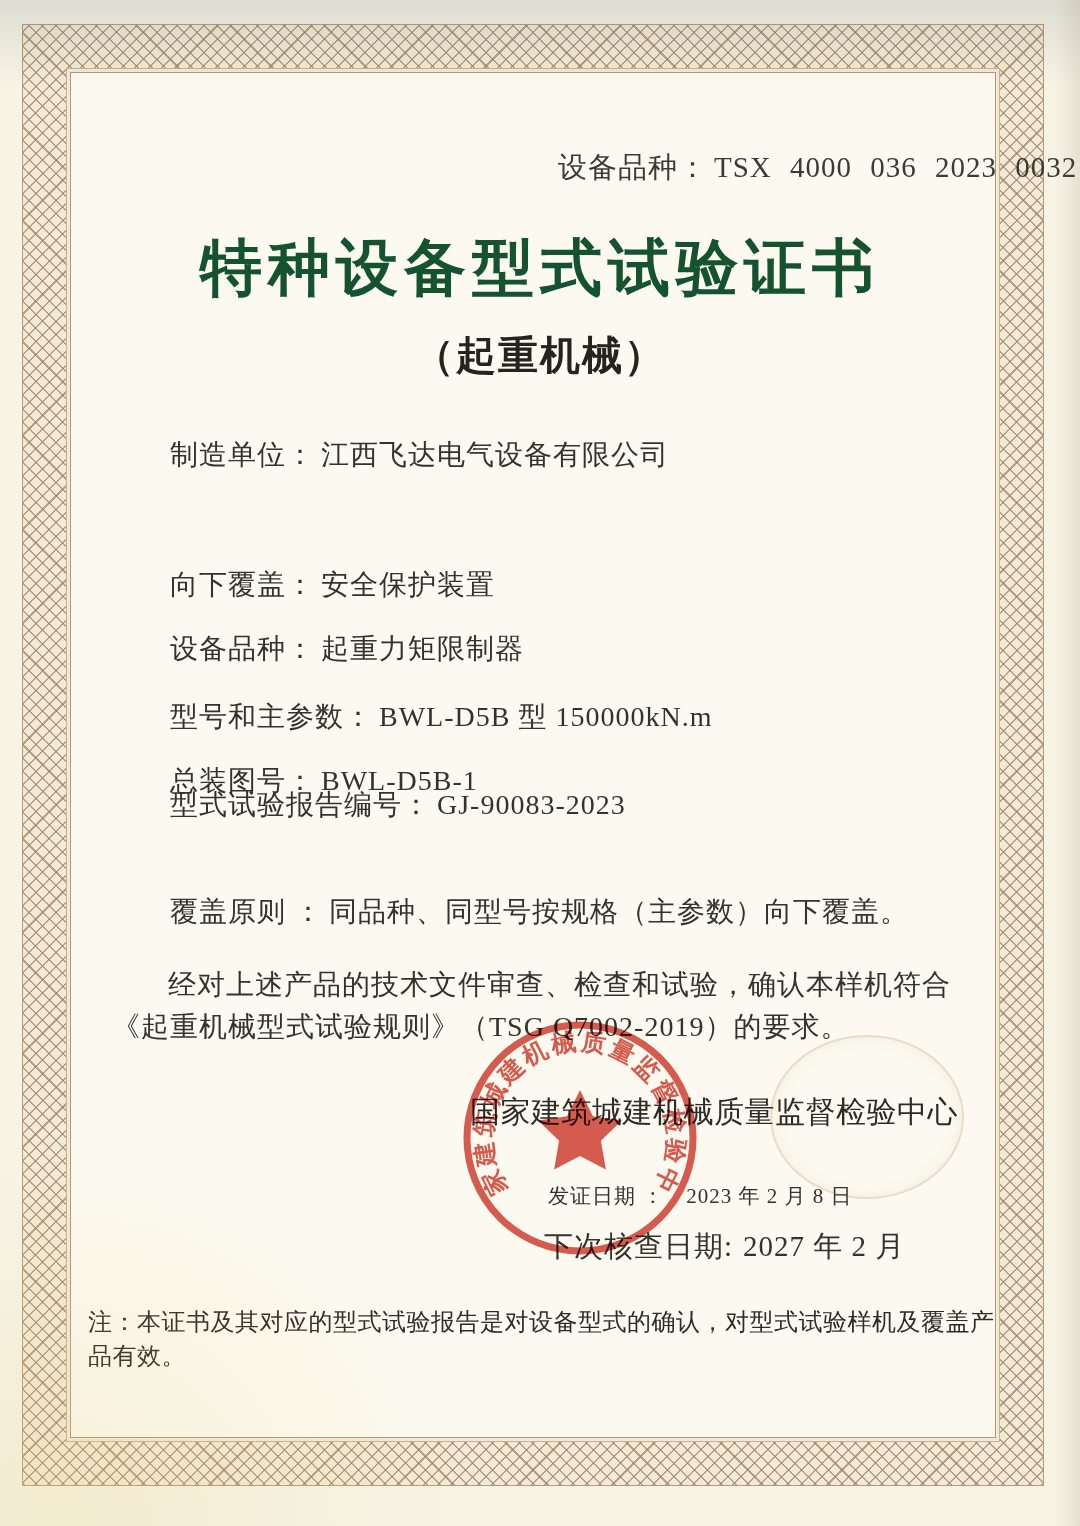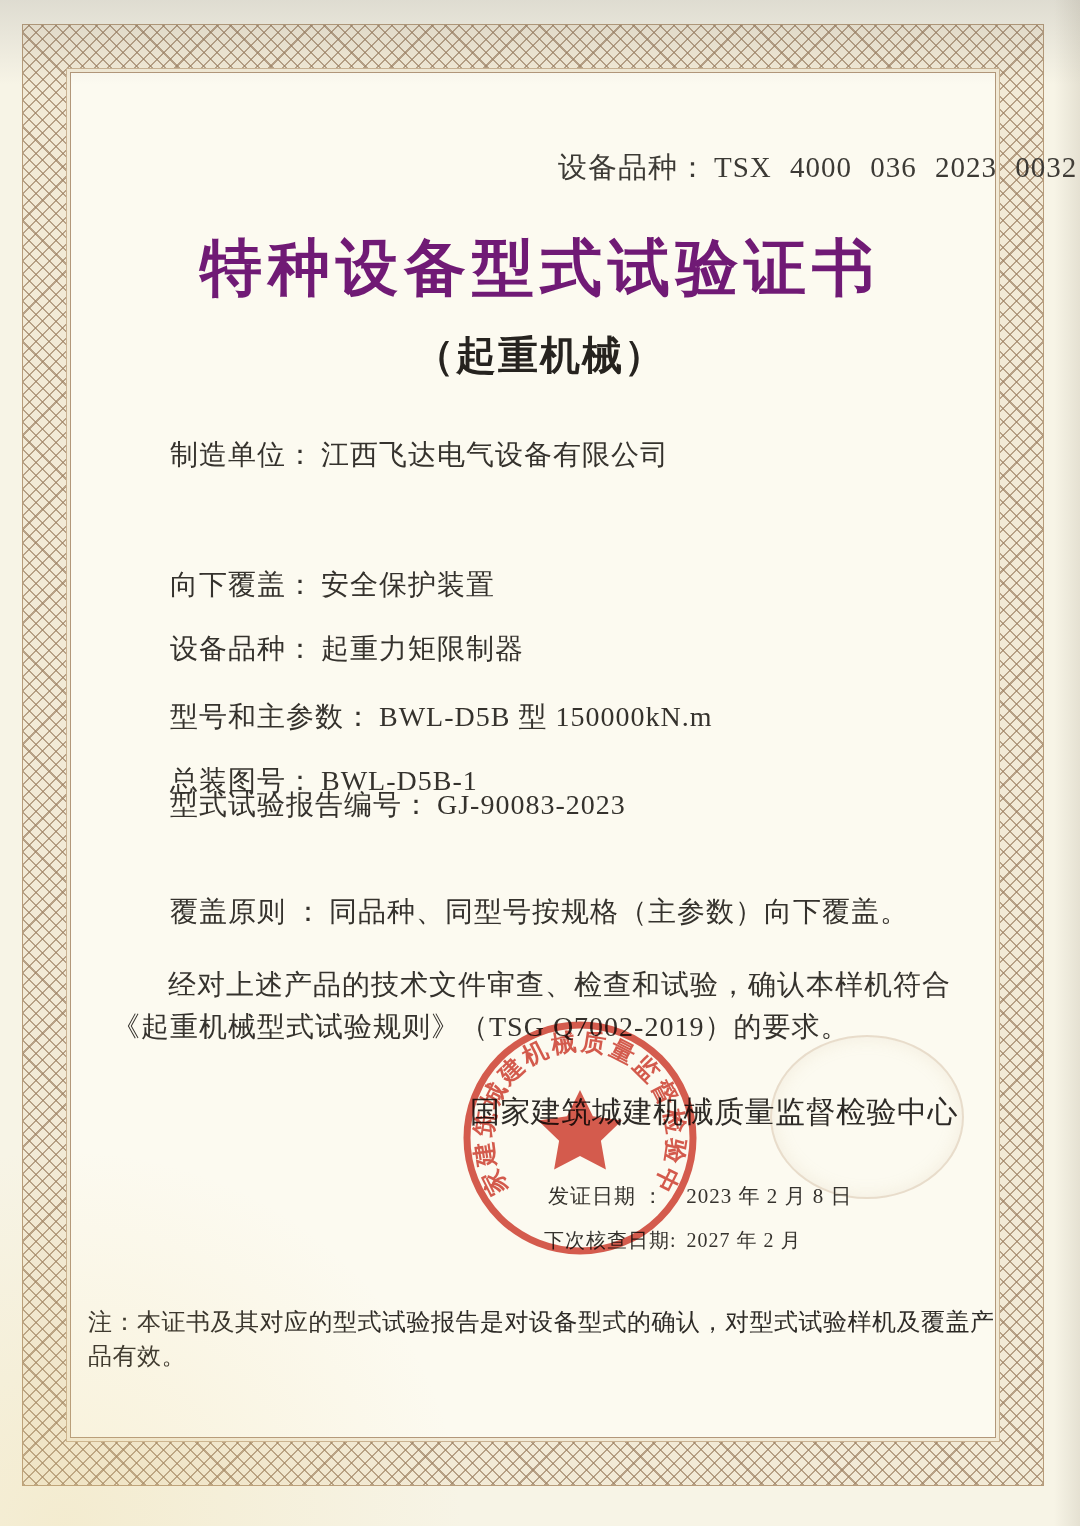--- a/index.html
+++ b/index.html
@@ -30,34 +30,34 @@
   .shade-right{ position:absolute; top:0; right:0; bottom:0; width:26px; z-index:6;
                 background:linear-gradient(270deg, rgba(120,110,90,.14), rgba(120,110,90,0)); pointer-events:none; }
   .tint-bl    { position:absolute; left:0; bottom:0; width:520px; height:430px; z-index:6;
                 background:radial-gradient(ellipse at 12% 100%, rgba(230,202,118,.20), transparent 62%); pointer-events:none; }
   
   .abs { position:absolute; z-index:2; white-space:nowrap; }
   .cert-no   { left:558px; top:148px; font-size:29px; letter-spacing:1px; color:#3c3a35; }
   .cert-no .num { margin-left:6px; word-spacing:10px; }
   .title     { left:0; top:226px; width:1080px; text-align:center;
                font-family:"Liberation Sans", sans-serif; font-weight:900;
-               font-size:62px; letter-spacing:6px; color:#701a75; }
+               font-size:62px; letter-spacing:6px; color:#14532d; }
   .subtitle  { left:0; top:328px; width:1080px; text-align:center;
                font-family:"Liberation Sans", sans-serif; font-weight:700;
                font-size:40px; letter-spacing:2px; color:#26231f; }
   .field     { left:170px; font-size:28px; letter-spacing:1px; }
   .f0 { top:436px; } .f1 { top:501px; } .f2 { top:566px; } .f3 { top:630px;text-align:center; }
   .f4 { top:698px; } .f5 { top:762px; } .f6 { top:786px; } .f7 { top:893px; }
   .field .lbl { margin-right:6px; }
   .statement { left:112px; top:964px; width:884px; white-space:normal;
                font-size:28px; line-height:42px; letter-spacing:1px; text-indent:2em; }
   .issuer    { left:470px; top:1092px; font-size:30px; letter-spacing:0.5px; color:#2e2b27; }
   .issue-date{ left:548px; top:1182px; font-size:21px; letter-spacing:1px; }
   .issue-date .val { margin-left:22px; }
-  .next-review{ left:544px; top:1227px; font-size:20px; letter-spacing:1px; }
+  .next-review{ left:544px; top:1227px; font-size:29px; letter-spacing:1px; }
   .next-review .val { margin-left:10px; }
   .note      { left:88px; top:1305px; width:912px; white-space:normal;
                font-size:24px; line-height:34px; letter-spacing:0.5px; color:#2e2b27; }
   
   .seal { position:absolute; left:455px; top:1013px; width:250px; height:250px;
           z-index:4; opacity:.88; mix-blend-mode:multiply; }
   .ghost-seal { position:absolute; left:770px; top:1035px; width:190px; height:160px;
           border:2px solid rgba(190,160,125,.32); border-radius:50%; z-index:1;
           box-shadow:inset 0 0 18px rgba(200,175,140,.18); }
 </style>

